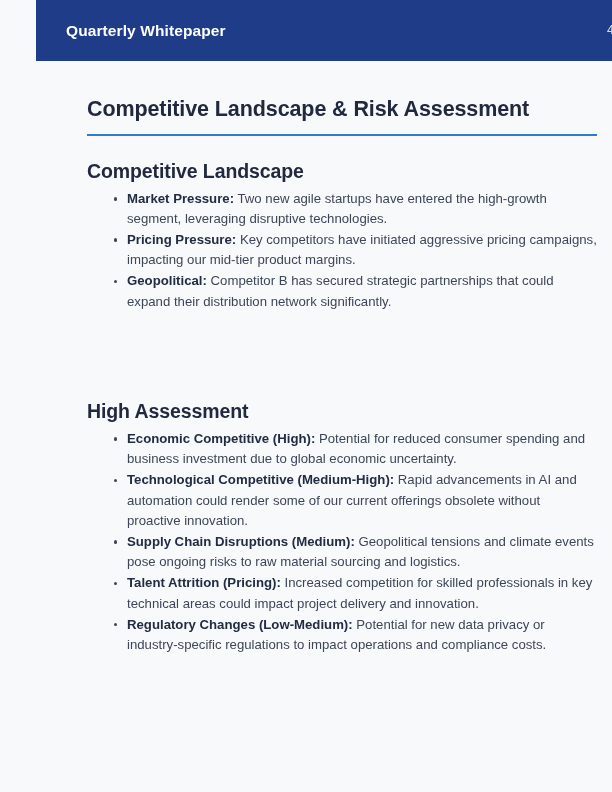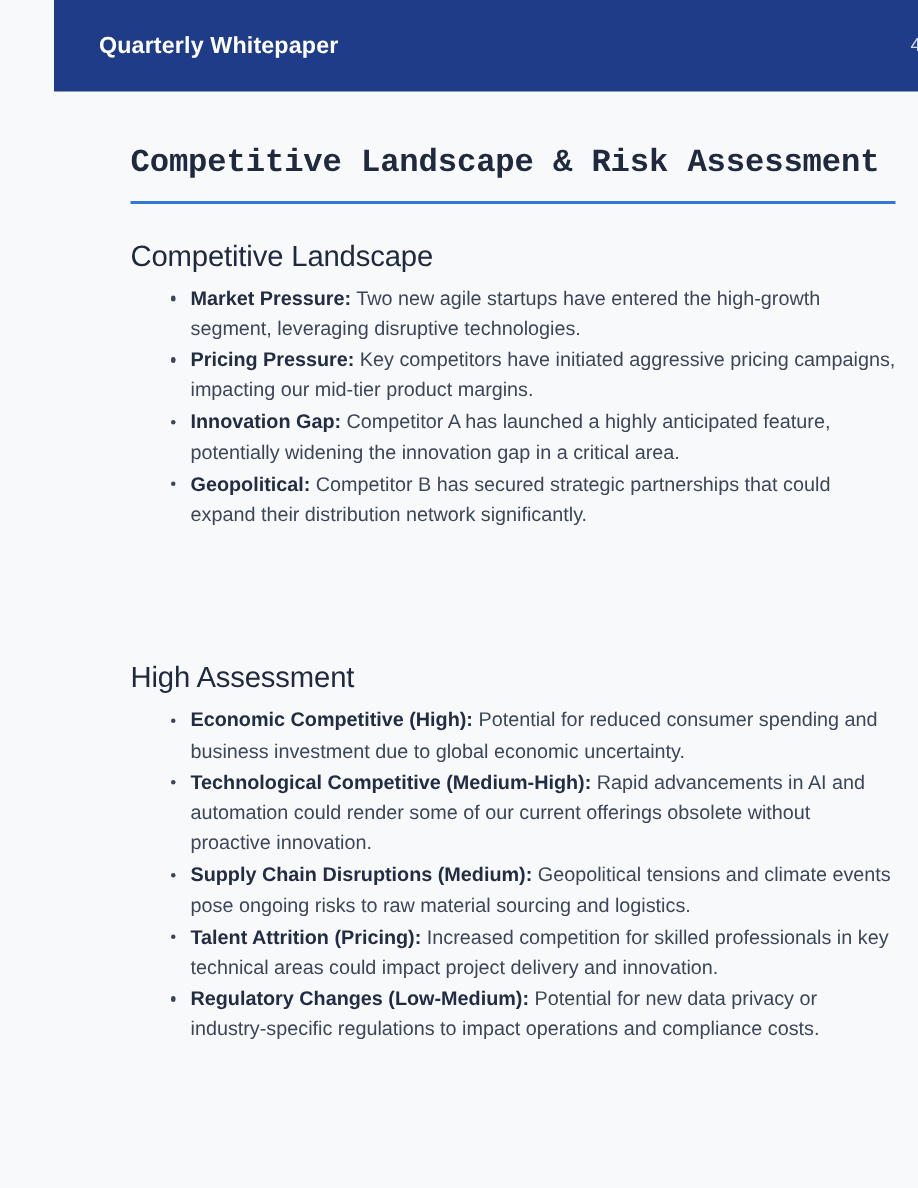--- a/index.html
+++ b/index.html
@@ -65,40 +65,39 @@
   }
 
   .doc-title {
     margin: 0;
     padding-top: 35px;
     font-size: 21.5px;
     font-weight: bold;
     color: #20293d;
     letter-spacing: -0.1px;
     line-height: 1.25;
-    font-family: Liberation Mono, monospace;
   }
   .title-rule {
     margin-top: 11px;
     height: 2px;
     width: 100%;
     background: #3279d6;
   }
 
   .section {
     margin-top: 24px;
   }
   .section.section-gap {
     margin-top: 88px;
   }
 
   .section-heading {
     margin: 0 0 5px 0;
     font-size: 19.5px;
-    font-weight: normal;
+    font-weight: bold;
     color: #20293d;
     letter-spacing: -0.1px;
     line-height: 1.22;
   }
 
   ul.bullet-list {
     margin: 0;
     padding: 0 0 0 30px;
     list-style: none;
   }
@@ -146,23 +145,20 @@
     <div class="section">
       <h2 class="section-heading">Competitive Landscape</h2>
       <ul class="bullet-list">
         <li>
           <span class="bullet-label">Market Pressure:</span><span class="bullet-text"> Two new agile startups have entered the high-growth segment, leveraging disruptive technologies.</span>
         </li>
         <li>
           <span class="bullet-label">Pricing Pressure:</span><span class="bullet-text"> Key competitors have initiated aggressive pricing campaigns, impacting our mid-tier product margins.</span>
         </li>
         <li>
-          <span class="bullet-label">Innovation Gap:</span><span class="bullet-text"> Competitor A has launched a highly anticipated feature, potentially widening the innovation gap in a critical area.</span>
-        </li>
-        <li>
           <span class="bullet-label">Geopolitical:</span><span class="bullet-text"> Competitor B has secured strategic partnerships that could expand their distribution network significantly.</span>
         </li>
       </ul>
     </div>
 
     <div class="section section-gap">
       <h2 class="section-heading">High Assessment</h2>
       <ul class="bullet-list">
         <li>
           <span class="bullet-label">Economic Competitive (High):</span><span class="bullet-text"> Potential for reduced consumer spending and business investment due to global economic uncertainty.</span>

